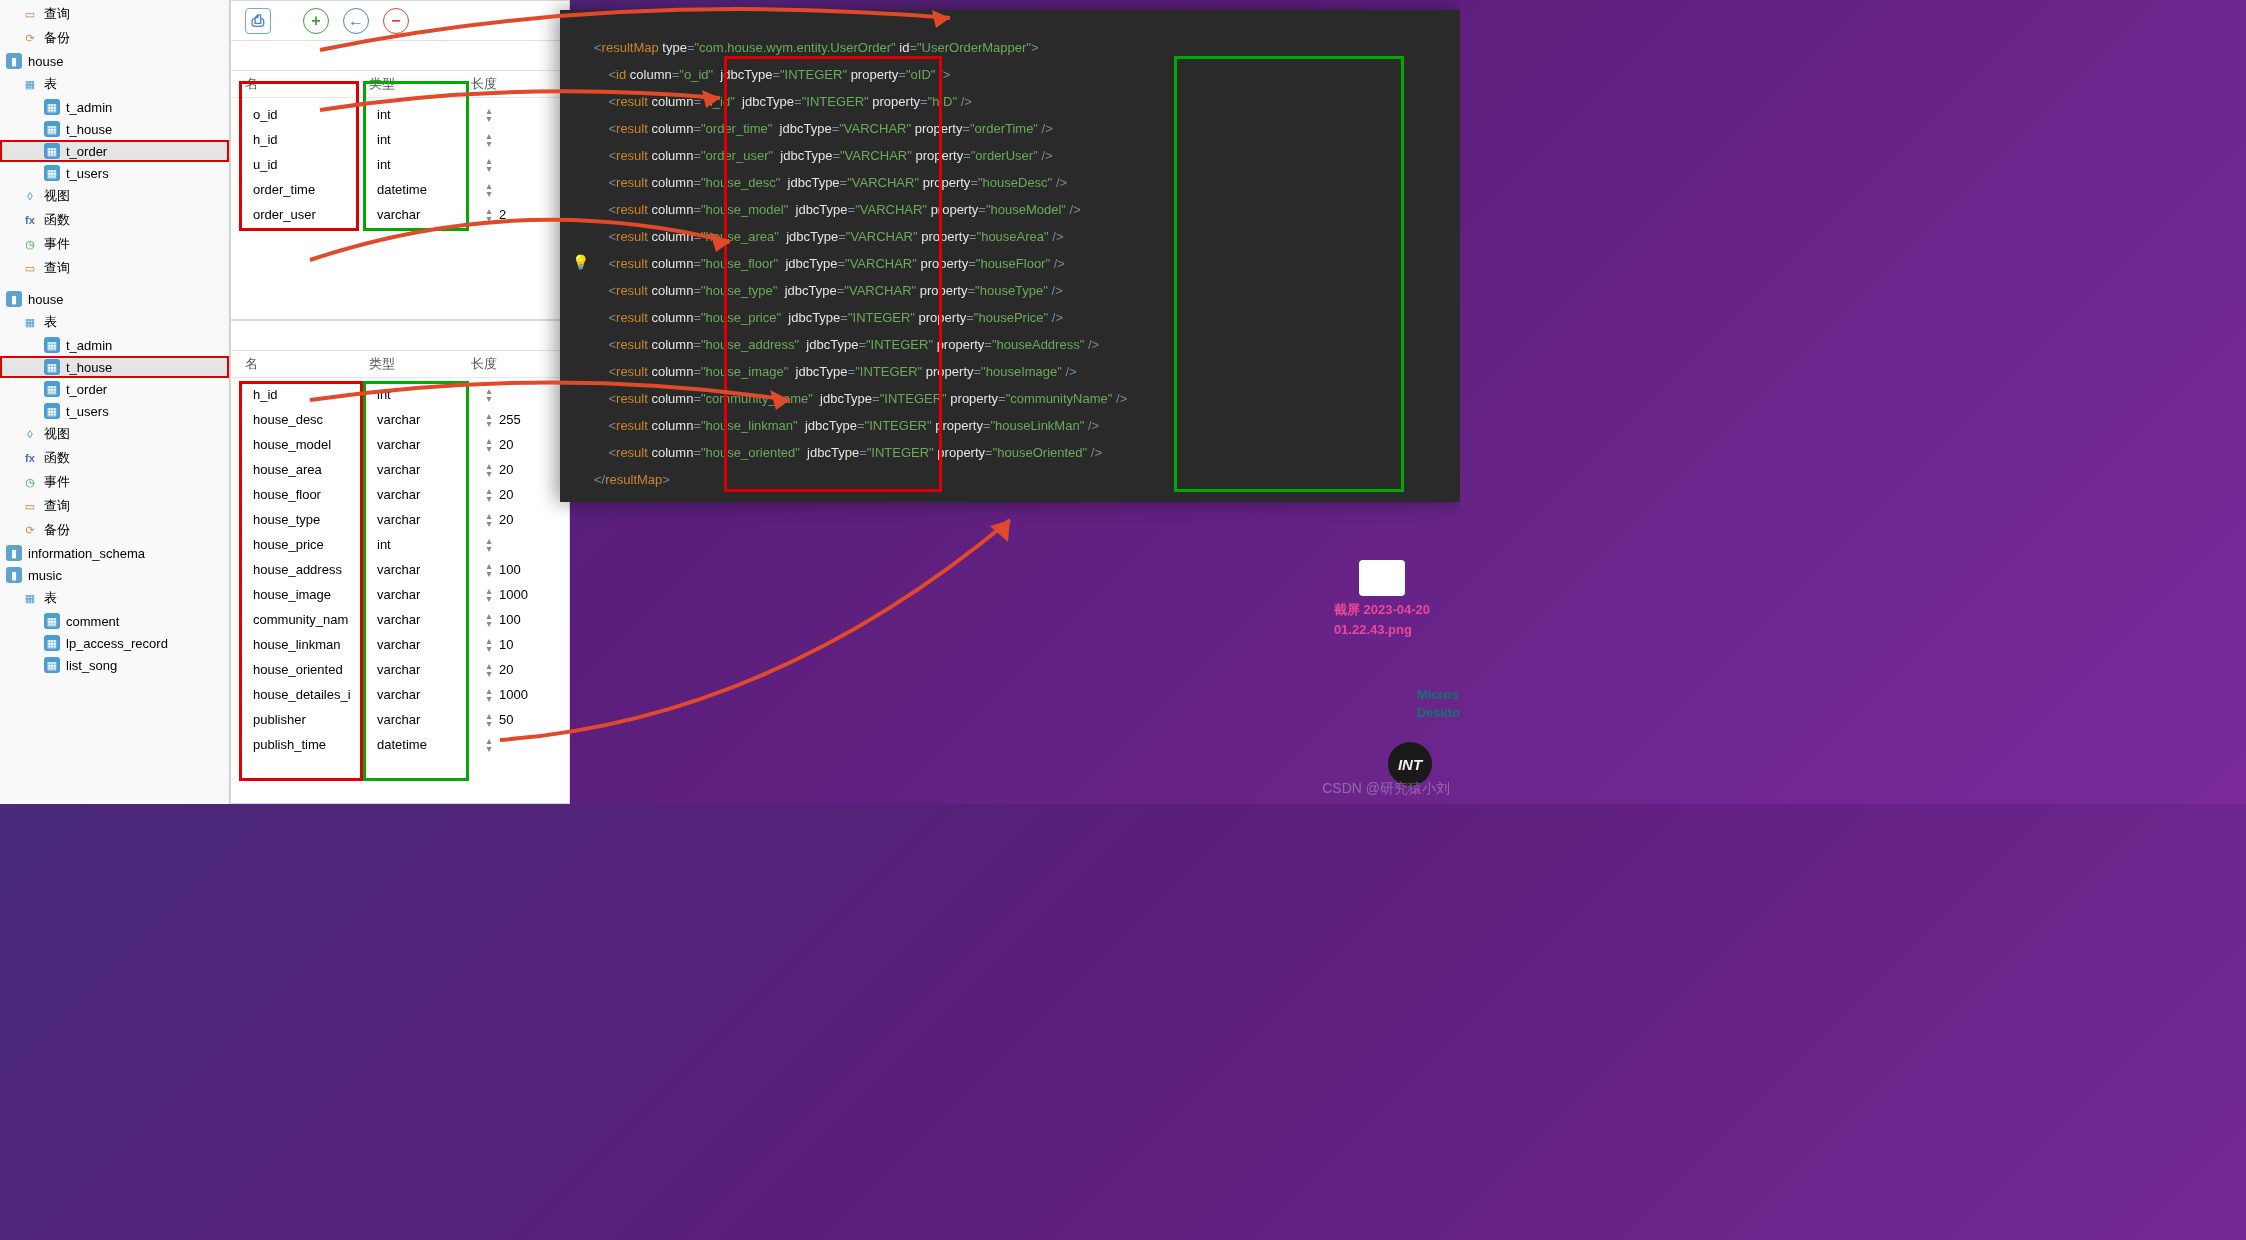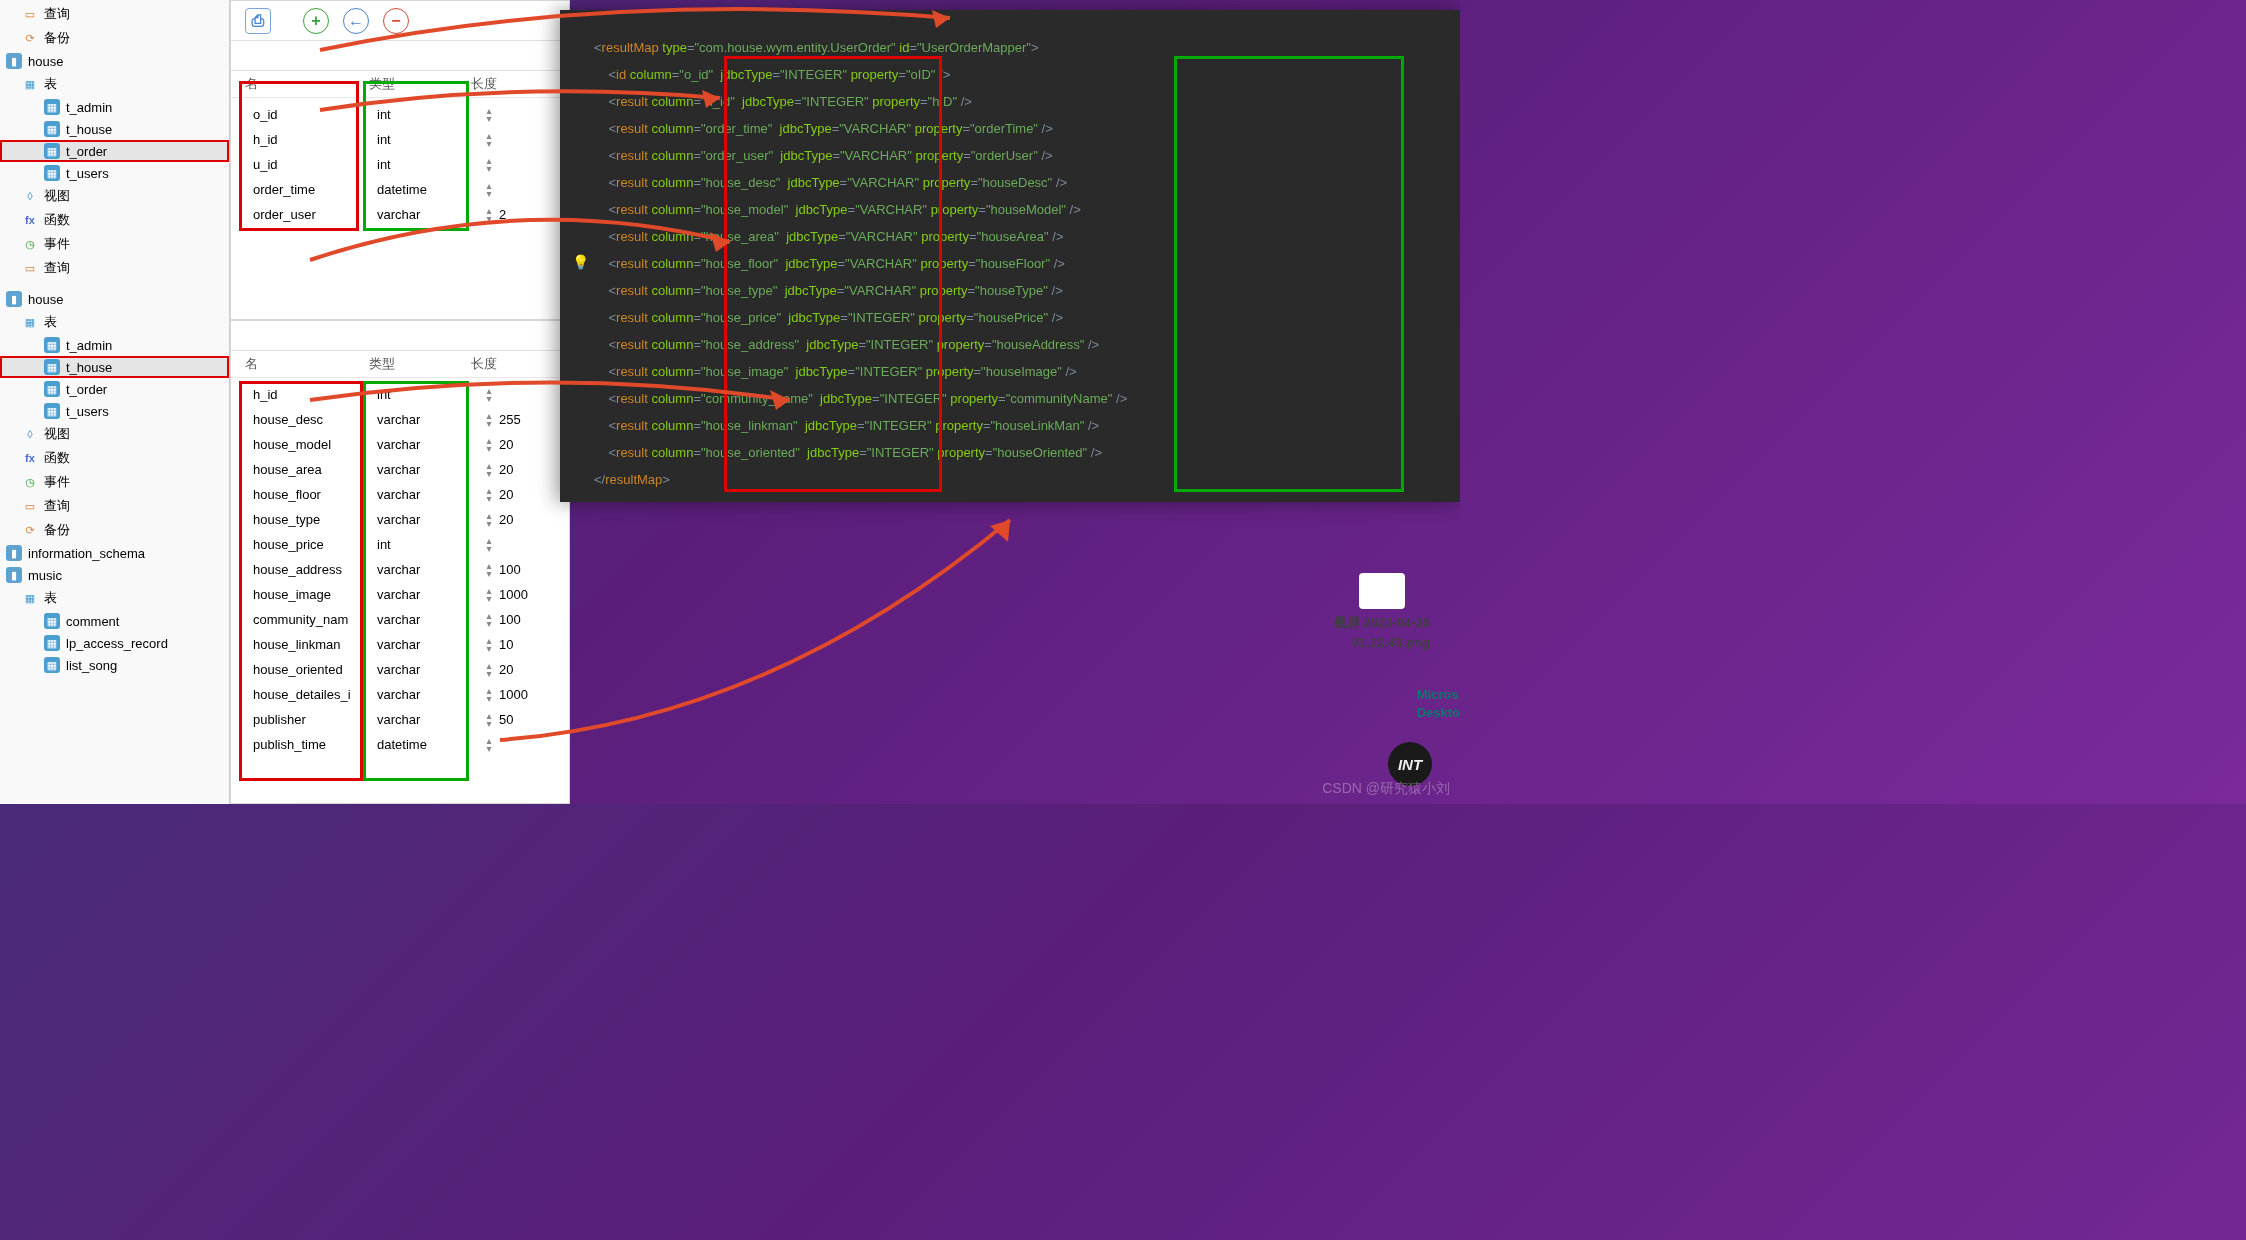--- a/index.html
+++ b/index.html
@@ -35,24 +35,24 @@
 .col-type { width:110px; padding-left:8px; }
 .col-len { width:40px; }
 .cols-body { padding:4px 8px; }
 .col-row { display:flex; height:25px; align-items:center; }
 .col-row .col-name { padding-left:14px; }
 .col-row .col-type { padding-left:8px; }
 .col-row .sort { color:#888; font-size:10px; line-height:8px; width:20px; text-align:center; cursor:pointer; }
 .redbox-l { position:absolute; border:3px solid #d00; pointer-events:none; }
 .greenbox-l { position:absolute; border:3px solid #0a0; pointer-events:none; }
 .code-panel { position:absolute; left:560px; top:10px; width:900px; height:492px; background:#2a2a2a; color:#ccc; font-family:Menlo,Consolas,monospace; font-size:14px; padding:24px 34px; line-height:27px; overflow:hidden; white-space:pre; box-shadow:-4px 0 18px rgba(0,0,0,.4); }
-.code-panel .t { color:#cc842a; } .code-panel .a { color:#84cc16; } .code-panel .s { color:#6aaa5a; } .code-panel .b { color:#7a8a9a; }
+.code-panel .t { color:#cc842a; } .code-panel .a { color:#e5e5e5; } .code-panel .s { color:#6aaa5a; } .code-panel .b { color:#7a8a9a; }
 .redbox-c { position:absolute; border:3px solid #d00; pointer-events:none; }
 .greenbox-c { position:absolute; border:3px solid #0a0; pointer-events:none; }
-.desktop-label { position:absolute; right:30px; top:560px; color:#404040; text-align:right; font-weight:bold; line-height:20px;margin-top:13px; }
+.desktop-label { position:absolute; right:30px; top:560px; color:#ec4899; text-align:left; font-weight:bold; line-height:20px; }
 .desktop-edge { position:absolute; right:0; top:686px; color:#0f766e; text-align:left; font-weight:bold; line-height:18px; }
 .watermark { position:absolute; right:10px; bottom:6px; color:rgba(255,255,255,.3); font-size:14px; }
 .logo { position:absolute; right:28px; bottom:18px; width:44px; height:44px; border-radius:50%; background:#1a1a1a; color:#eee; display:flex; align-items:center; justify-content:center; font-weight:bold; font-style:italic; font-size:15px; }
 svg.arrow { position:absolute; pointer-events:none; }
 svg.arrow path { stroke:#e04a2a; stroke-width:4; fill:none; }
 svg.arrow .head { fill:#e04a2a; }
 .bulb { position:absolute; left:572px; top:254px; color:#d8a838; font-size:14px; }
 </style>
 </head>
 <body>

